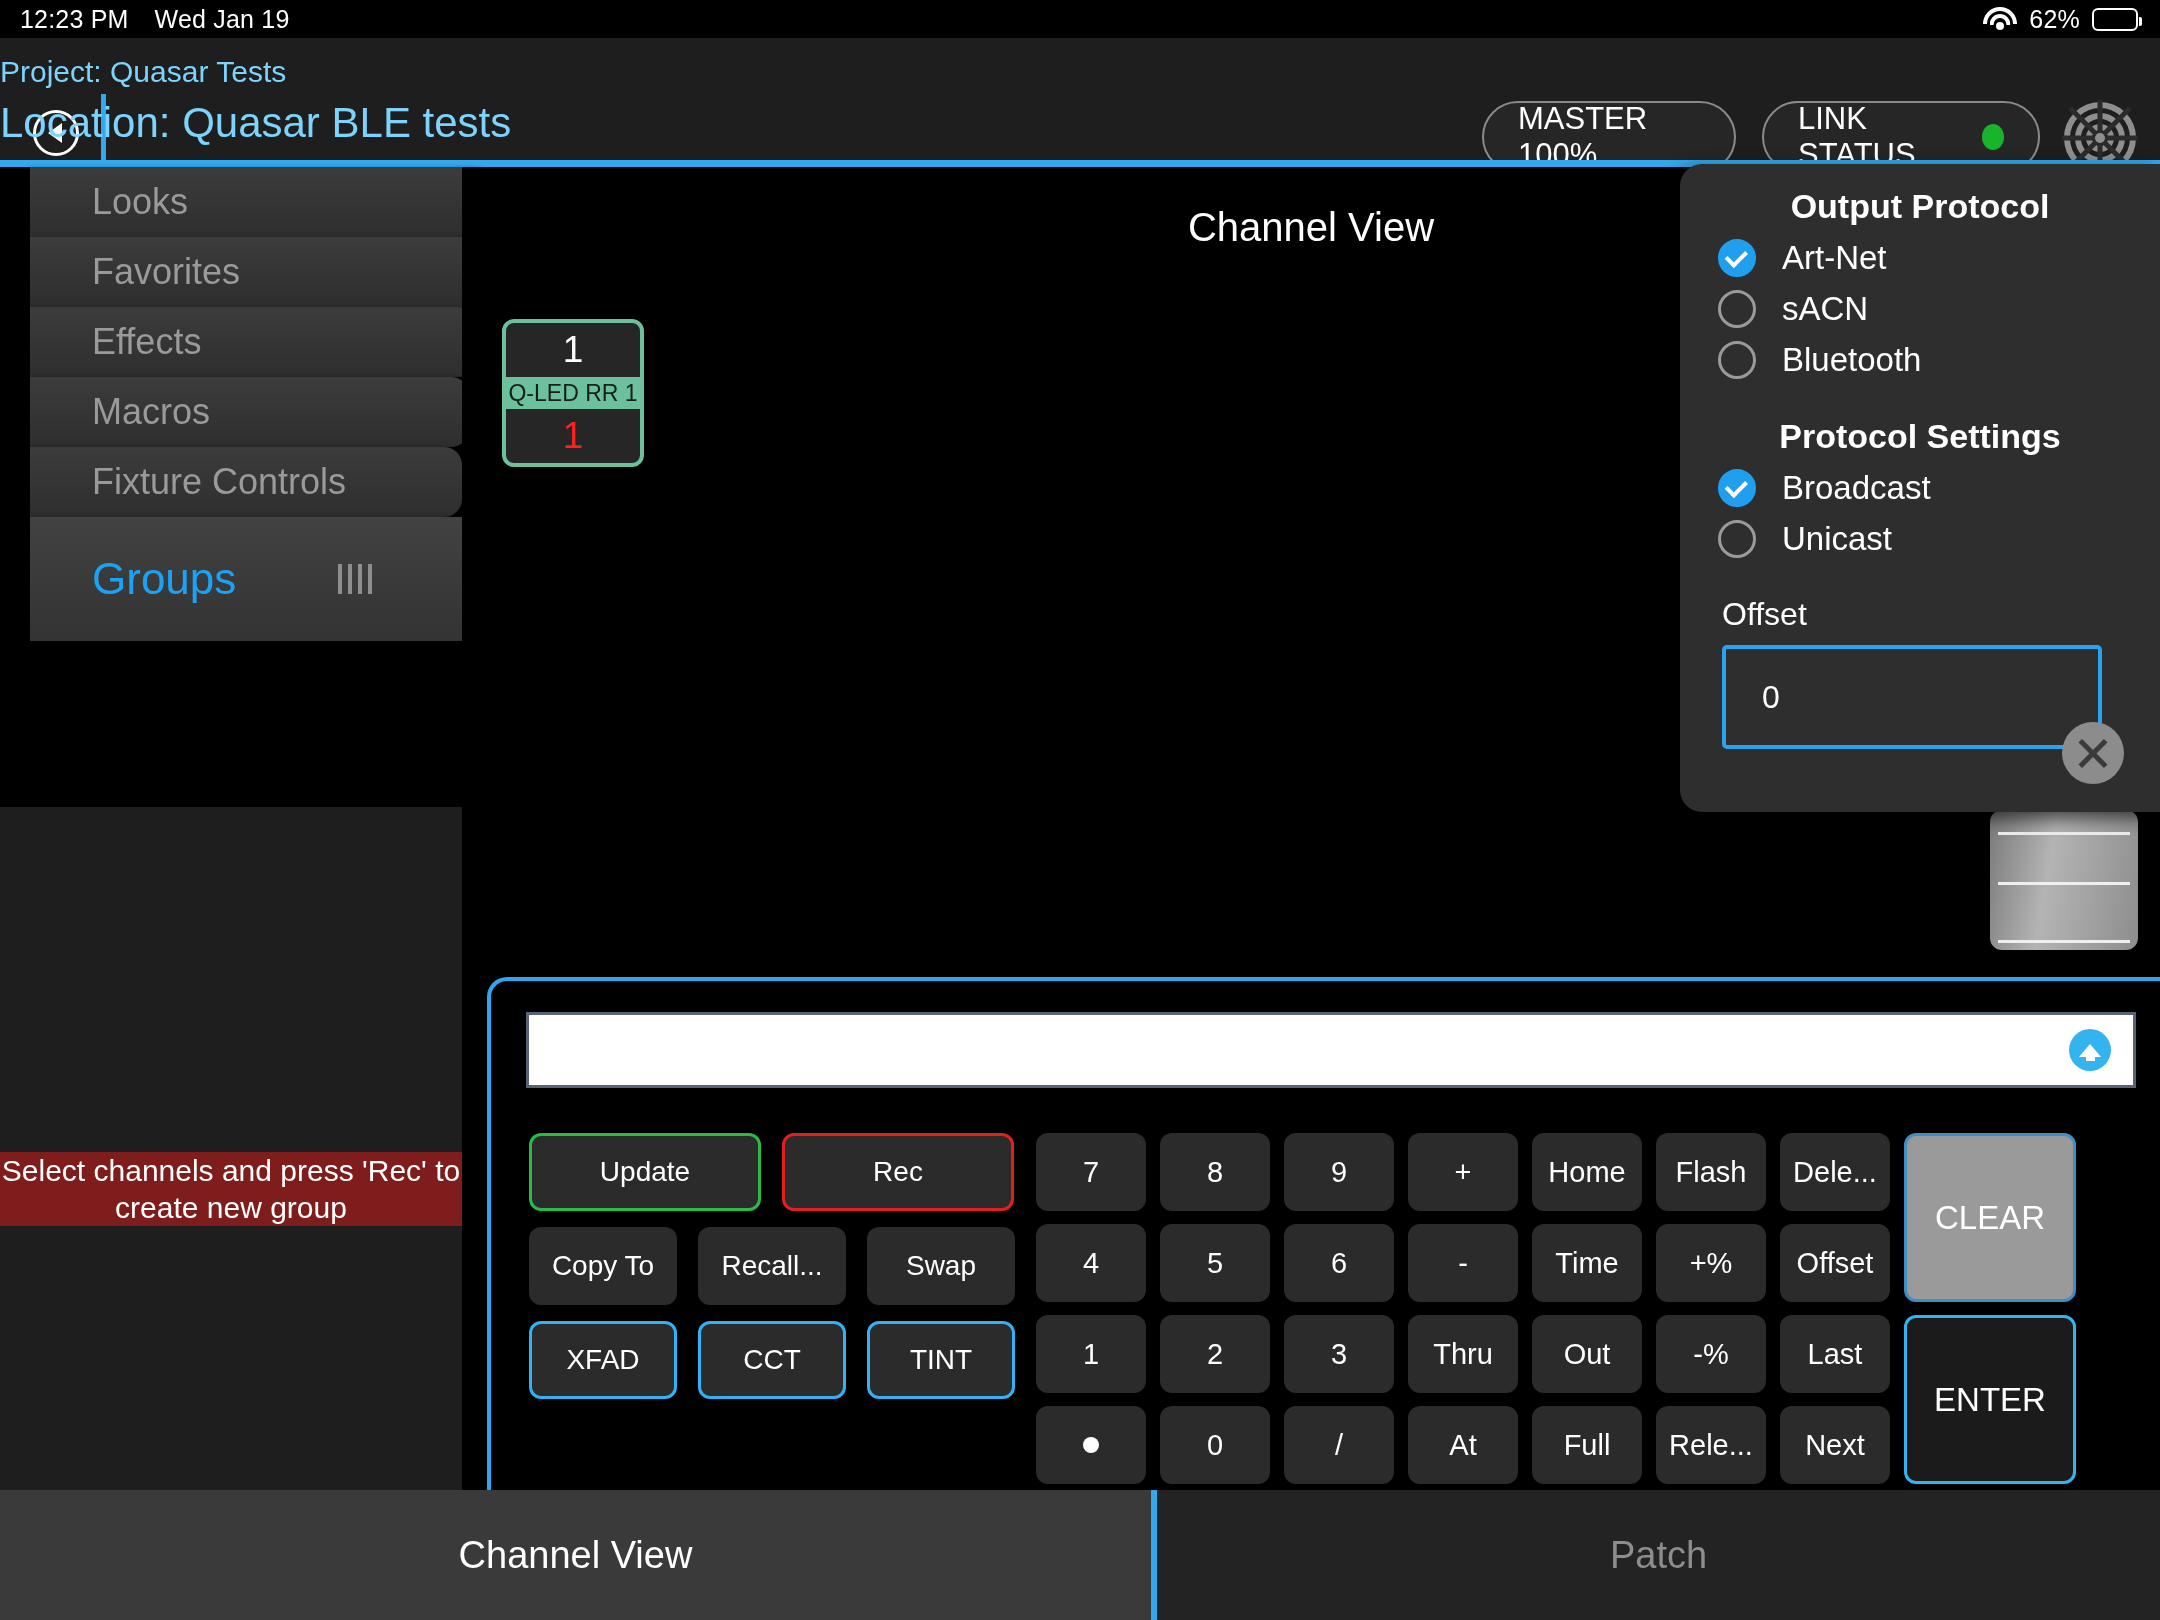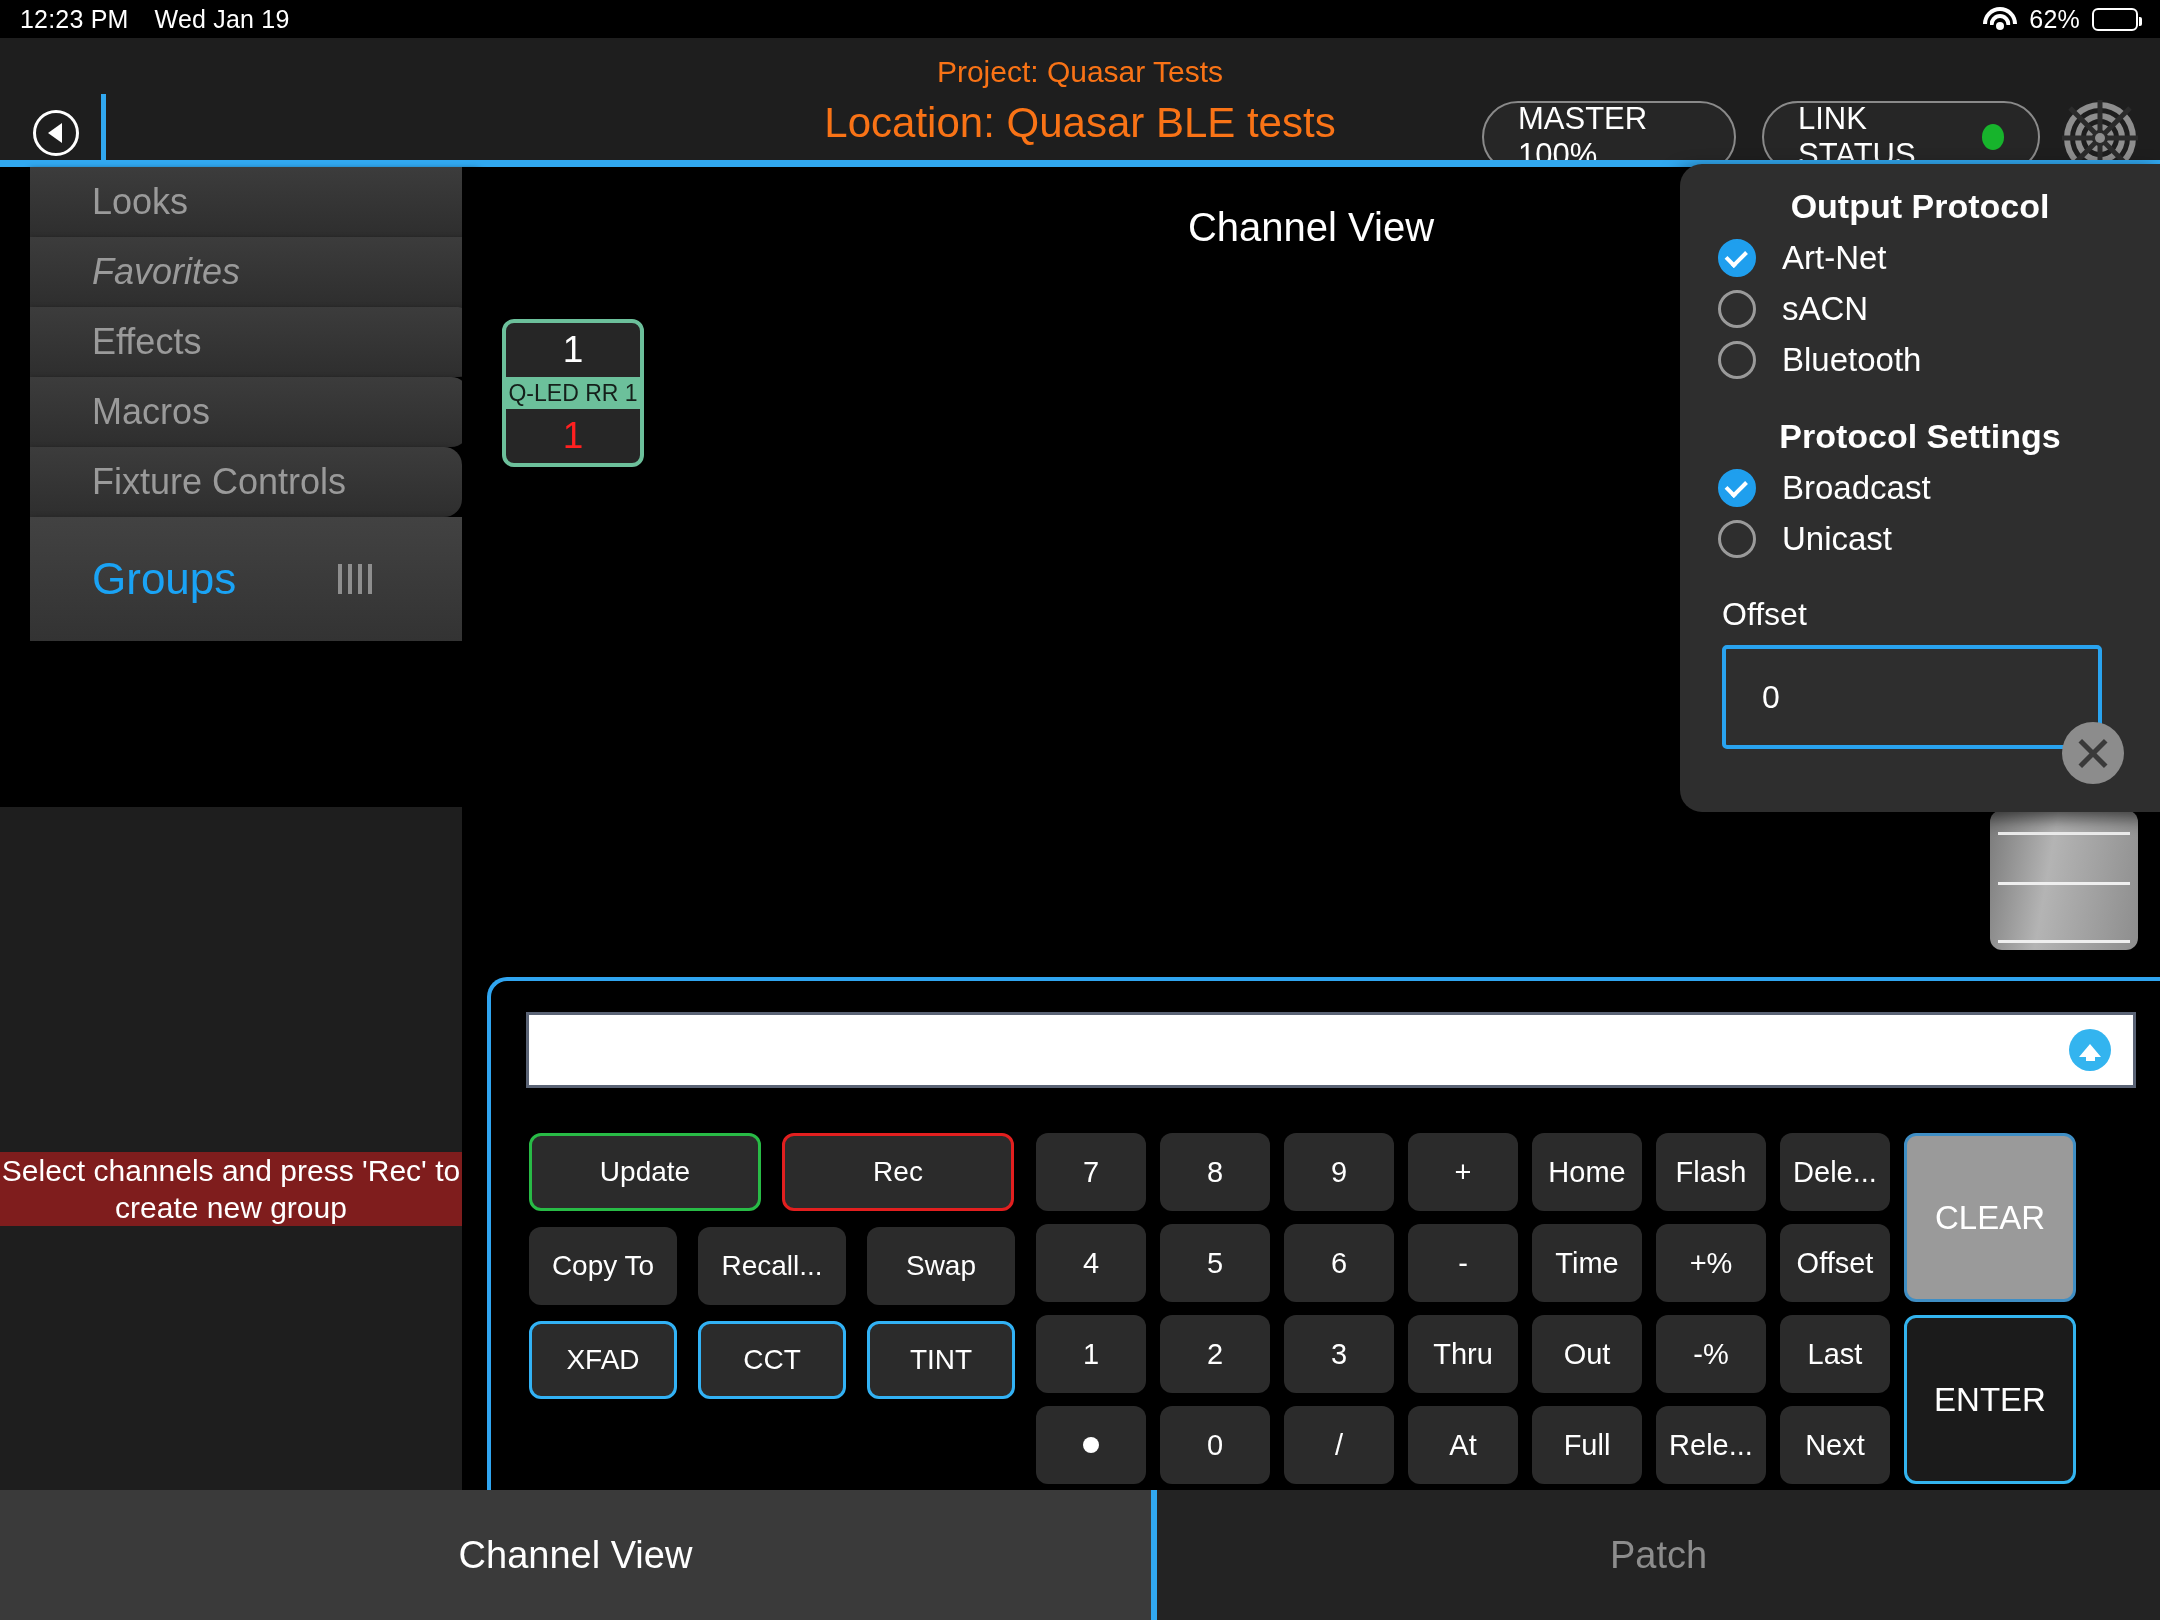--- a/index.html
+++ b/index.html
@@ -57,21 +57,21 @@
     content: ""; width: 0; height: 0;
     border-top: 10px solid transparent; border-bottom: 10px solid transparent;
     border-right: 14px solid #fff; margin-right: 3px;
   }
   .hdr-divider {
     position: absolute; left: 101px; top: 56px; width: 5px; height: 66px;
     background: #31a8f0;
   }
   .titles {
     position: absolute; left: 0; right: 0; top: 10px;
-    text-align: center; color: #f97316;
+    text-align: left; color: #7dd3fc;
   }
   .proj-line { font-size: 30px; line-height: 48px; }
   .loc-line  { font-size: 42px; line-height: 54px; }
 
   .hdr-btn {
     position: absolute; top: 63px; height: 72px;
     border: 2px solid #8a8a8a; border-radius: 36px;
     background: #262626; color: #fff;
     display: flex; align-items: center; justify-content: center; gap: 16px;
     font-size: 31px; padding: 0 34px;
@@ -94,21 +94,21 @@
   }
   .side-tabs { position: absolute; left: 0; top: 0; width: 462px; }
   .side-tab {
     position: absolute; left: 0; height: 70px; border-radius: 0 18px 18px 0;
     background: linear-gradient(#3c3c3c, #2e2e2e);
     box-shadow: 0 3px 6px rgba(0,0,0,.8);
     display: flex; align-items: center;
     padding-left: 62px; color: #9a9a9a; font-size: 36px; margin-left: 30px;
   }
   .side-tab.t0 { top:   0px; width: 460px; }
-  .side-tab.t1 { top:  70px; width: 453px; font-style: italic; }
+  .side-tab.t1 { top:  70px; width: 453px; }
   .side-tab.t2 { top: 140px; width: 446px; }
   .side-tab.t3 { top: 210px; width: 439px; }
   .side-tab.t4 { top: 280px; width: 432px; }
   .side-tab.active {
     top: 350px; width: 478px; height: 124px; border-radius: 0 22px 22px 0;
     background: linear-gradient(#424242, #333333);
     color: #1aa3f5; font-size: 44px; padding-left: 62px;
     box-shadow: 0 5px 10px rgba(0,0,0,.9);
   }
   .grip {

